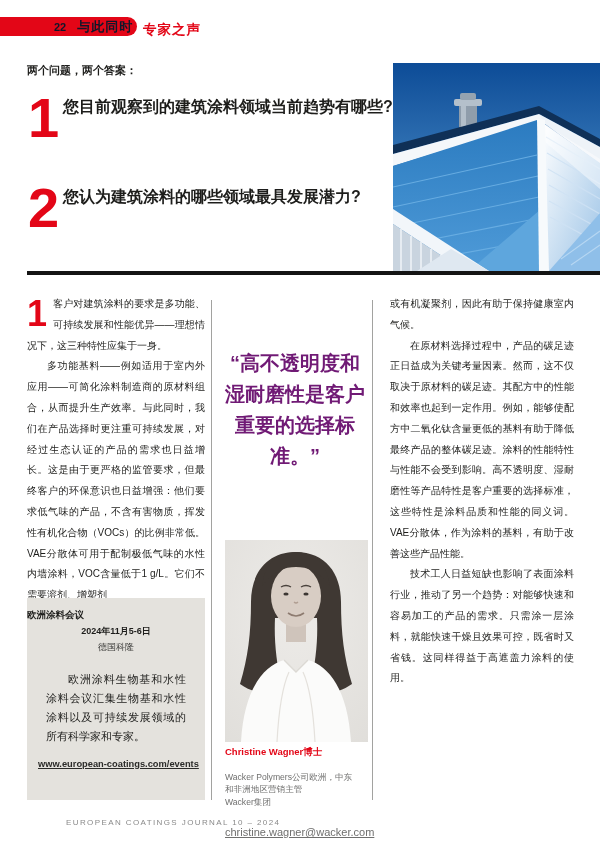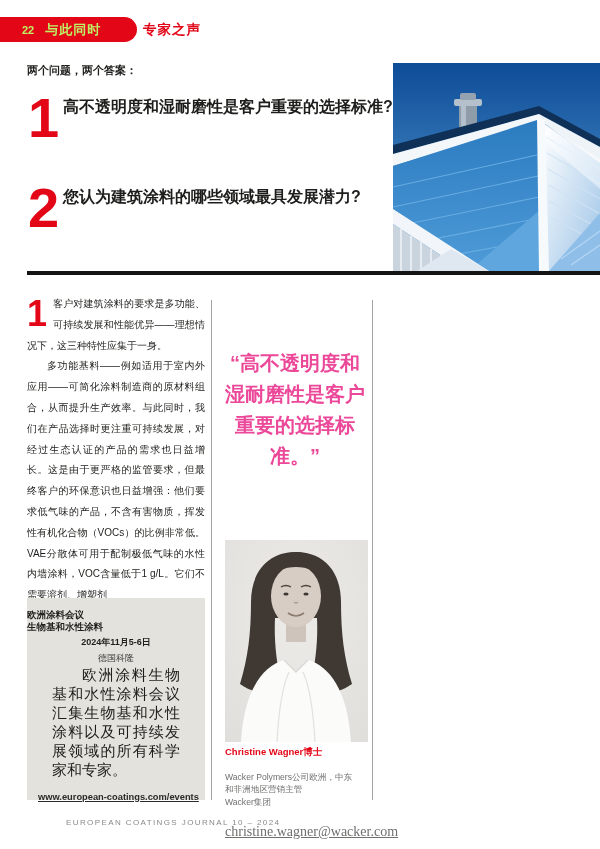--- a/index.html
+++ b/index.html
@@ -12,25 +12,26 @@
   html,body{width:600px;height:849px;}
   body{
     position:relative;
     background:#ffffff;
     font-family:"Liberation Sans","DejaVu Sans",sans-serif;
     color:var(--ink);
     overflow:hidden;
   }
   
   .header-badge{
-    position:absolute;left:0;top:17px;height:25px;width:137px;
+    position:absolute;left:0;top:17px;height:19px;width:137px;
     background:var(--accent);
     border-radius:0 13px 13px 0;
     display:flex;align-items:center;
-    color:#bef264;
+    color:#0f172a;
+    padding-left:32px;
   }
   .header-badge .pagenum{font-size:11px;font-weight:bold;margin-left:22px;}
   .header-badge .section{font-size:13px;font-weight:bold;margin-left:11px;letter-spacing:1px;}
   .rubric{
     position:absolute;left:143px;top:21px;
     color:var(--accent);font-size:13.5px;font-weight:bold;letter-spacing:1px;
   }
   
   .intro{position:absolute;left:27px;top:63px;font-size:11px;font-weight:bold;}
   .q-number{
@@ -61,48 +62,48 @@
     font-size:36px;font-weight:bold;line-height:36px;
     width:26px;margin-top:2px;
   }
   .divider{position:absolute;top:300px;width:1px;height:500px;background:#a2a2a0;}
   .divider.d1{left:211px;}
   .divider.d2{left:372px;}
   
   .pull-quote{
     position:absolute;left:221px;top:348px;width:148px;
     text-align:center;font-size:20px;font-weight:bold;line-height:31px;
-    color:#ec4899;
+    color:#701a75;
   }
   
   .portrait{position:absolute;left:225px;top:540px;width:143px;height:202px;overflow:hidden;}
   .caption{position:absolute;left:225px;top:746px;width:148px;}
   .caption .name{color:var(--accent);font-size:9.5px;font-weight:bold;margin-bottom:12px;}
   .caption .line{color:var(--gray-text);font-size:8.6px;line-height:12.4px;}
   .caption .email{
-    color:var(--gray-text);font-size:14px;line-height:12.4px;
-    text-decoration:underline;display:inline-block;margin-top:18px;font-family:Liberation Serif, serif;
+    color:var(--gray-text);font-size:11px;line-height:12.4px;
+    text-decoration:underline;display:inline-block;margin-top:18px;
   }
   
   .event-box{
     position:absolute;left:27px;top:598px;width:178px;height:202px;
     background:var(--box-bg);
   }
   .event-box .title{
     text-align:center;color:var(--accent);
     font-size:13px;font-weight:bold;margin-top:15px;letter-spacing:1px;
   }
   .event-box .ev-name{
     text-align:left;font-weight:bold;font-size:9.5px;line-height:11.5px;margin-top:11px;
   }
   .event-box .ev-date{text-align:center;font-weight:bold;font-size:9px;margin-top:4px;}
   .event-box .ev-loc{text-align:center;font-size:9px;margin-top:3px;color:#3c3c3a;}
   .event-box .ev-desc{
-    font-size:15px;line-height:19px;text-align:justify;text-indent:2em;
-    padding:0 25px;
+    font-size:11px;line-height:19px;text-align:justify;text-indent:2em;
+    padding:0 19px;margin-top:16px;
   }
   .event-box .ev-link{
     display:inline-block;margin:13px 0 0 11px;
     font-size:9.3px;font-weight:bold;color:#2b2b29;
     text-decoration:underline;
   }
   
   .footer{
     position:absolute;left:30px;top:818px;
     font-size:8px;letter-spacing:1.4px;color:#8a8a8a;padding-left:36px;
@@ -113,21 +114,21 @@
 
 <div class="header-badge">
   <span class="pagenum">22</span>
   <span class="section">与此同时</span>
 </div>
 <div class="rubric">专家之声</div>
 
 <div class="intro">两个问题，两个答案：</div>
 
 <div class="q-number n1">1</div>
-<div class="q-text t1">高不透明度和湿耐磨性是客户重要的选择标准?</div>
+<div class="q-text t1">您目前观察到的建筑涂料领域当前趋势有哪些?</div>
 <div class="q-number n2">2</div>
 <div class="q-text t2">您认为建筑涂料的哪些领域最具发展潜力?</div>
 
 <div class="building-photo">
   <svg width="207" height="208" viewBox="0 0 207 208">
     <defs>
       <linearGradient id="sky" x1="0" y1="0" x2="0" y2="1">
         <stop offset="0" stop-color="#0d4c97"></stop>
         <stop offset="1" stop-color="#5fa2d8"></stop>
       </linearGradient>
@@ -247,23 +248,25 @@
 <div class="caption">
   <div class="name">Christine Wagner博士</div>
   <div class="line">Wacker Polymers公司欧洲，中东</div>
   <div class="line">和非洲地区营销主管</div>
   <div class="line">Wacker集团</div>
   <a class="email" href="#">christine.wagner@wacker.com</a>
 </div>
 
 <div class="event-box">
   <div class="ev-name">欧洲涂料会议</div>
-  <div class="ev-name" style="margin-top:0;">生物基和水性涂料</div>
   <div class="ev-date">2024年11月5-6日</div>
   <div class="ev-loc">德国科隆</div>
   <div class="ev-desc">欧洲涂料生物基和水性涂料会议汇集生物基和水性涂料以及可持续发展领域的所有科学家和专家。</div>
   <a class="ev-link" href="#">www.european-coatings.com/events</a>
 </div>
 
 <div class="col col3">
+  <p>或有机凝聚剂，因此有助于保持健康室内气候。</p>
+  <p class="indent">在原材料选择过程中，产品的碳足迹正日益成为关键考量因素。然而，这不仅取决于原材料的碳足迹。其配方中的性能和效率也起到一定作用。例如，能够使配方中二氧化钛含量更低的基料有助于降低最终产品的整体碳足迹。涂料的性能特性与性能不会受到影响。高不透明度、湿耐磨性等产品特性是客户重要的选择标准，这些特性是涂料品质和性能的同义词。VAE分散体，作为涂料的基料，有助于改善这些产品性能。</p>
+  <p class="indent">技术工人日益短缺也影响了表面涂料行业，推动了另一个趋势：对能够快速和容易加工的产品的需求。只需涂一层涂料，就能快速干燥且效果可控，既省时又省钱。这同样得益于高遮盖力涂料的使用。</p>
 </div>
 
 <div class="footer">EUROPEAN COATINGS JOURNAL 10 – 2024</div>
 
 </body></html>

